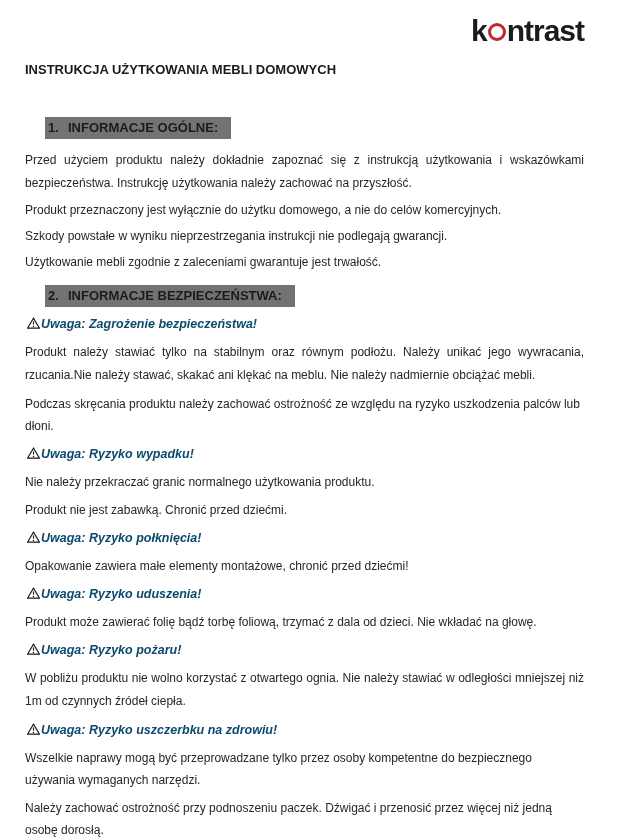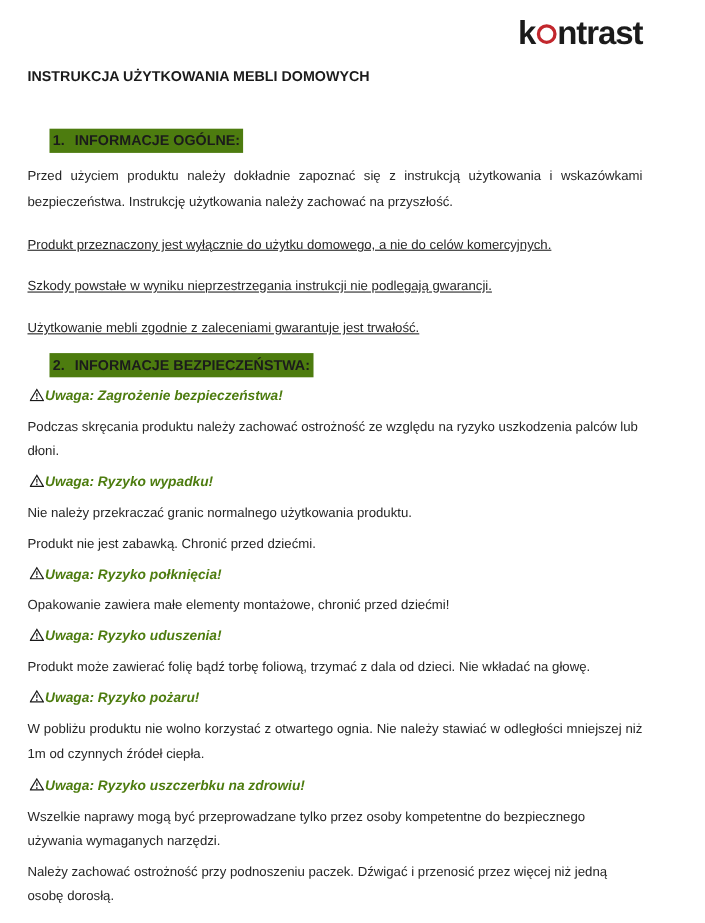--- a/index.html
+++ b/index.html
@@ -42,47 +42,47 @@
     font-size: 13px;
     font-weight: bold;
     color: #1b1b1b;
   }
 
   
   .sec-heading { margin: 40px 0 0 20px; }
   .sec-heading.second { margin-top: 12px; }
   .sec-heading .hl {
     display: inline-block;
-    background: #4d7c0f;
-    padding: 3px 3px 4px 3px;
+    background: #737373;
+    padding: 3px 13px 4px 3px;
     font-size: 13px;
     font-weight: bold;
     color: #1b1b1b;
   }
   .sec-heading .num { display: inline-block; min-width: 20px; }
 
   
   .p {
     margin: 10px 0 0 0;
     font-size: 12px;
     line-height: 22px;
     color: #262626;
   }
   .p.just { text-align: justify; line-height: 23px; }
   .p + .p { margin-top: 6px; }
-  .p.tight { margin-top: 16px; text-decoration: underline; }
+  .p.tight { margin-top: 4px; }
   .p.first { margin-top: 10px; }
 
   
   .warn {
     margin: 10px 0 10px 2px;
     font-size: 12.5px;
     font-weight: bold;
     font-style: italic;
-    color: #4d7c0f;
+    color: #0c4a6e;
     white-space: nowrap;
   }
   .warn .warn-ic { vertical-align: -1px; margin-right: 1px; }
 </style>
 </head>
 <body>
 
 <div class="page">
 
   <div class="logo-row">
@@ -102,20 +102,21 @@
 
   <div class="sec-heading second">
     <span class="hl"><span class="num">2.</span><span>INFORMACJE BEZPIECZEŃSTWA:</span></span>
   </div>
 
   <div class="warn"><svg class="warn-ic" width="13" height="12" viewBox="0 0 24 22">
         <path d="M12 2 L23 20.5 H1 Z" fill="none" stroke="#1a1a1a" stroke-width="2"></path>
         <line x1="12" y1="8" x2="12" y2="14" stroke="#1a1a1a" stroke-width="2"></line>
         <circle cx="12" cy="17.3" r="1.4" fill="#1a1a1a"></circle>
       </svg><span>Uwaga: Zagrożenie bezpieczeństwa!</span></div>
+  <p class="p just">Produkt należy stawiać tylko na stabilnym oraz równym podłożu. Należy unikać jego wywracania, rzucania.Nie należy stawać, skakać ani klękać na meblu. Nie należy nadmiernie obciążać mebli.</p>
   <p class="p">Podczas skręcania produktu należy zachować ostrożność ze względu na ryzyko uszkodzenia palców lub dłoni.</p>
 
   <div class="warn"><svg class="warn-ic" width="13" height="12" viewBox="0 0 24 22">
         <path d="M12 2 L23 20.5 H1 Z" fill="none" stroke="#1a1a1a" stroke-width="2"></path>
         <line x1="12" y1="8" x2="12" y2="14" stroke="#1a1a1a" stroke-width="2"></line>
         <circle cx="12" cy="17.3" r="1.4" fill="#1a1a1a"></circle>
       </svg><span>Uwaga: Ryzyko wypadku!</span></div>
   <p class="p">Nie należy przekraczać granic normalnego użytkowania produktu.</p>
   <p class="p">Produkt nie jest zabawką. Chronić przed dziećmi.</p>
 

